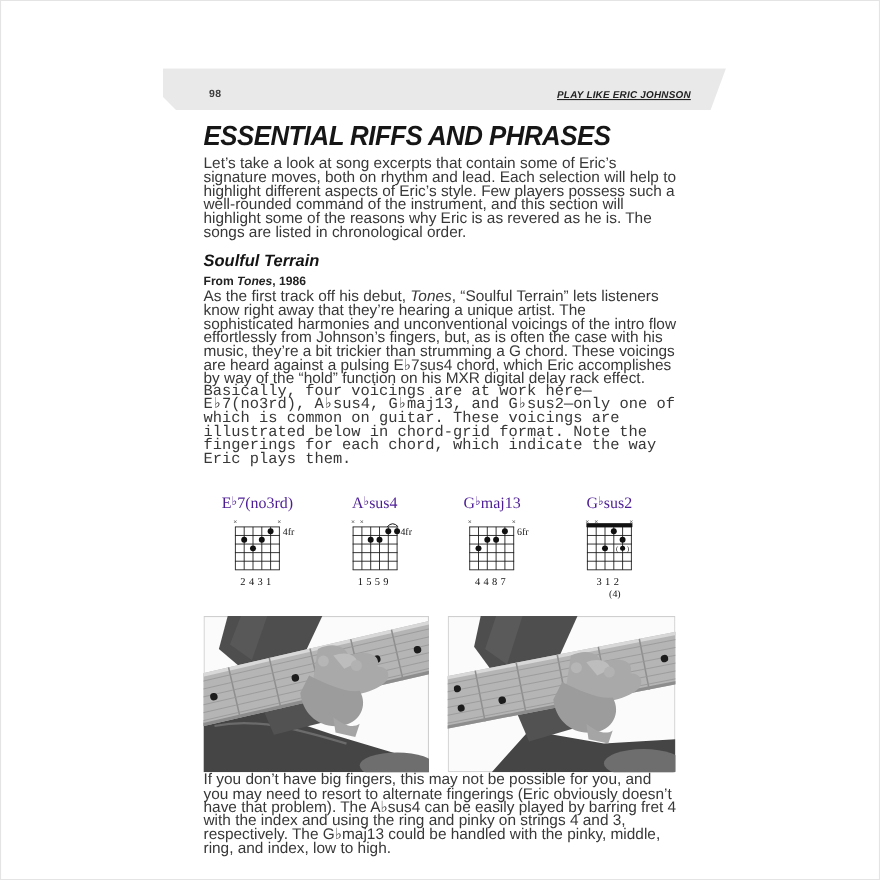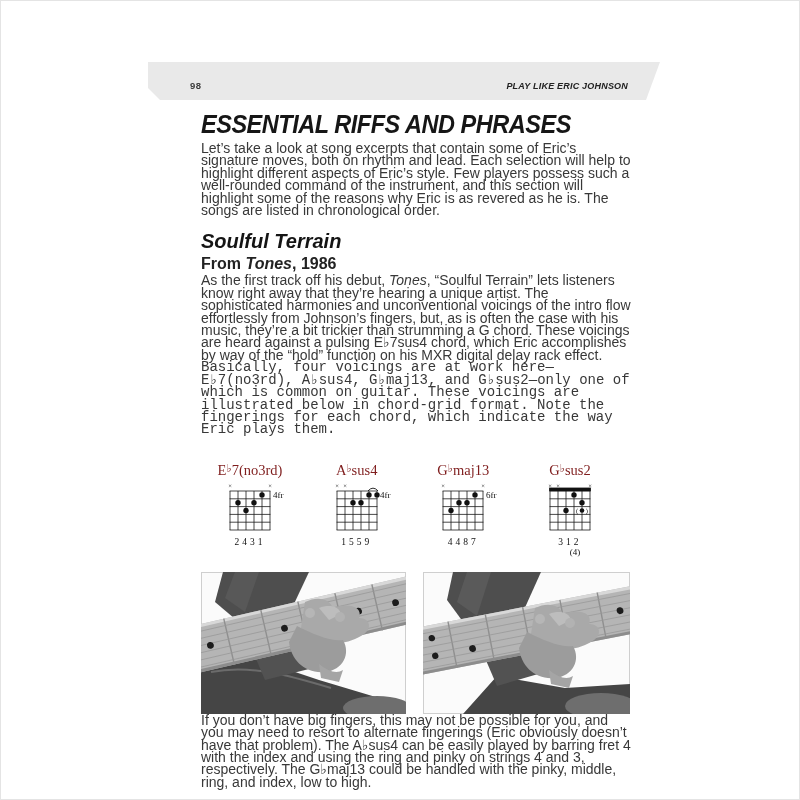--- a/index.html
+++ b/index.html
@@ -11,37 +11,37 @@
   .page-frame{position:absolute;inset:0;box-shadow:inset 0 0 0 1px #e4e4e4;pointer-events:none;}
   
   .header-band{
     position:absolute;left:148px;top:62px;width:512px;height:38px;
     background:#e9e9e9;
     clip-path:polygon(0 0,100% 0,calc(100% - 14px) 100%,12px 100%,0 calc(100% - 12px));
     display:flex;align-items:flex-end;justify-content:space-between;
     padding:0 32px 9px 42px;box-sizing:border-box;
   }
   .page-number{font-size:9.5px;font-weight:bold;color:#3d3d3d;letter-spacing:.5px;}
-  .book-title{font-size:9px;font-weight:bold;font-style:italic;color:#222;letter-spacing:.2px;}
-  
-  .content{position:absolute;left:201px;top:112px;width:430px;}
+  .book-title{font-size:9px;font-weight:bold;font-style:italic;color:#222;letter-spacing:.2px;text-decoration:underline;}
+  
+  .content{position:absolute;left:185px;top:112px;width:430px;}
   h1.sect-title{
     margin:0 0 5px 0;font-size:25px;line-height:1;color:#161616;
     font-weight:bold;font-style:italic;letter-spacing:-.5px;
     transform:scaleX(.94);transform-origin:left center;white-space:nowrap;
   }
   p.body{margin:0;font-size:14px;line-height:12.4px;color:#383838;text-align:left;}
-  h2.song-title{margin:14px 0 0 0;font-size:20px;line-height:1.1;color:#141414;font-weight:bold;font-style:italic;}
-  .from-line{margin:3px 0 1px 0;font-size:16px;font-weight:bold;color:#222;}
+  h2.song-title{margin:14px 0 0 0;font-size:15px;line-height:1.1;color:#141414;font-weight:bold;font-style:italic;}
+  .from-line{margin:3px 0 1px 0;font-size:11px;font-weight:bold;color:#222;}
   .it{font-style:italic;}
   .mt{margin-top:10px;font-family:Liberation Mono, monospace;}
   
   .chords{display:flex;justify-content:space-between;padding:0 12px 0 14px;margin-top:26px;}
   .chord{width:84px;text-align:center;}
-  .chord-name{font-family:"Liberation Serif", serif;font-size:14.5px;color:#7f1d1d;padding-right:14px;white-space:nowrap;}
+  .chord-name{font-family:"Liberation Serif", serif;font-size:14.5px;color:#4c1d95;padding-right:14px;white-space:nowrap;}
   .chord-name .flat{font-size:11px;position:relative;top:-3px;}
   .grid-svg{line-height:0;}
   .fingering{font-family:"Liberation Serif", serif;font-size:9.5px;color:#111;letter-spacing:3px;padding-right:14px;margin-top:-2px;text-align:center;}
   .fingering-alt{font-family:"Liberation Serif", serif;font-size:9px;color:#111;padding-right:4px;}
   
   .photos{display:flex;gap:17px;margin-top:15px;}
   .photo{line-height:0;}
   .photo svg{display:block;}
   .closing{margin-top:17px;}
 </style>

